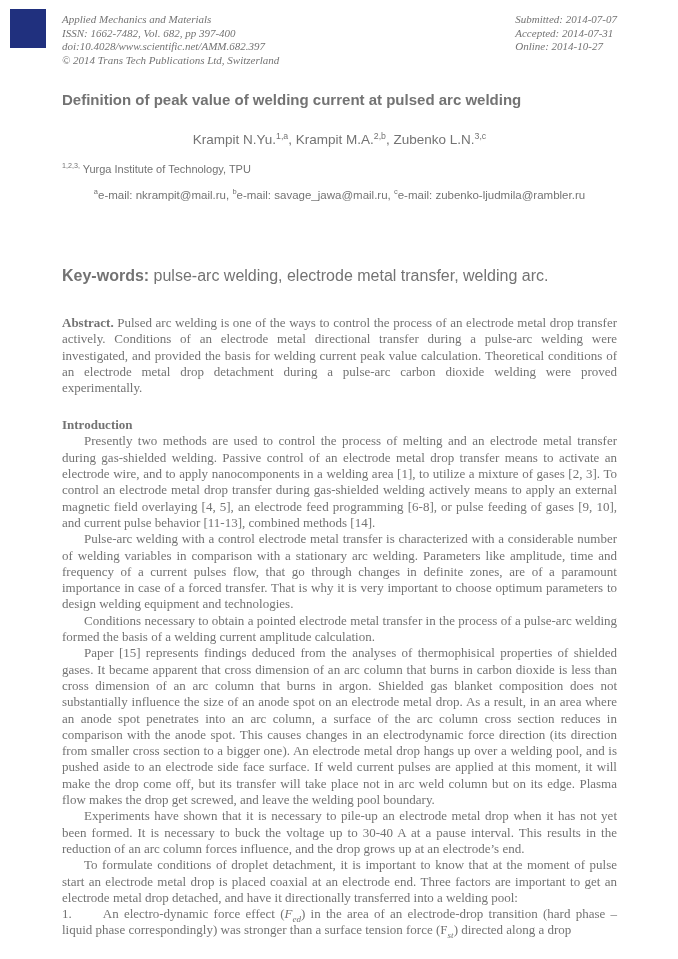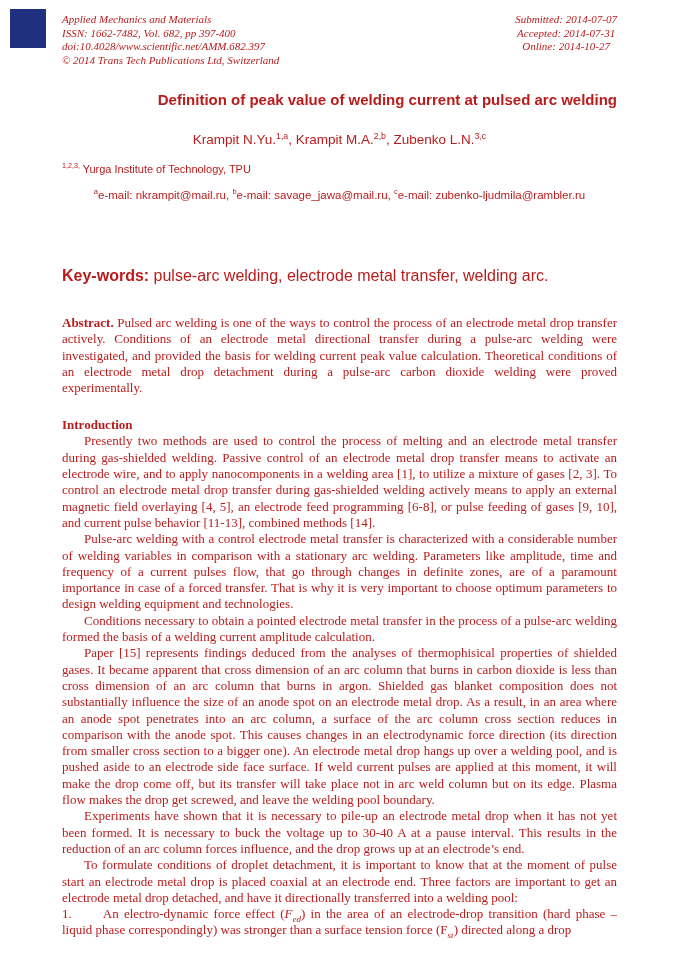--- a/index.html
+++ b/index.html
@@ -1,27 +1,27 @@
 <!DOCTYPE html>
 <html><head>
 <meta charset="utf-8">
 <style>
   * { margin:0; padding:0; box-sizing:border-box; }
   html,body { background:#e8e8e8; }
   body { width:678px; font-family:"Liberation Serif", serif; }
   .page {
     position:relative; width:678px; height:959px; background:#ffffff;
-    padding:13px 61px 0 62px; overflow:hidden; color:#b91c1c;
+    padding:13px 61px 0 62px; overflow:hidden; color:#737373;
   }
   .corner-mark { position:absolute; left:10px; top:9px; width:36px; height:39px; }
   .pub-header { display:flex; justify-content:space-between; font-style:italic;
     font-size:11px; line-height:13.5px; }
-  .pub-right { text-align:center; }
+  .pub-right { text-align:left; }
   .paper-title { font-family:"Liberation Sans", sans-serif; font-weight:bold;
-    font-size:15px; text-align:right; margin-top:24px; }
+    font-size:15px; text-align:left; margin-top:24px; }
   .authors { font-family:"Liberation Sans", sans-serif; font-size:13.5px;
     text-align:center; margin-top:24px; }
   .affiliation { font-family:"Liberation Sans", sans-serif; font-size:11px;
     margin-top:16px; }
   .emails { font-family:"Liberation Sans", sans-serif; font-size:11.5px;
     text-align:center; margin-top:14px; }
   sup { font-size:0.65em; line-height:0; }
   sub { font-size:0.7em; line-height:0;font-style:italic; }
   .keywords { font-family:"Liberation Sans", sans-serif; font-size:16px;
     margin-top:66px; text-align:justify; }

